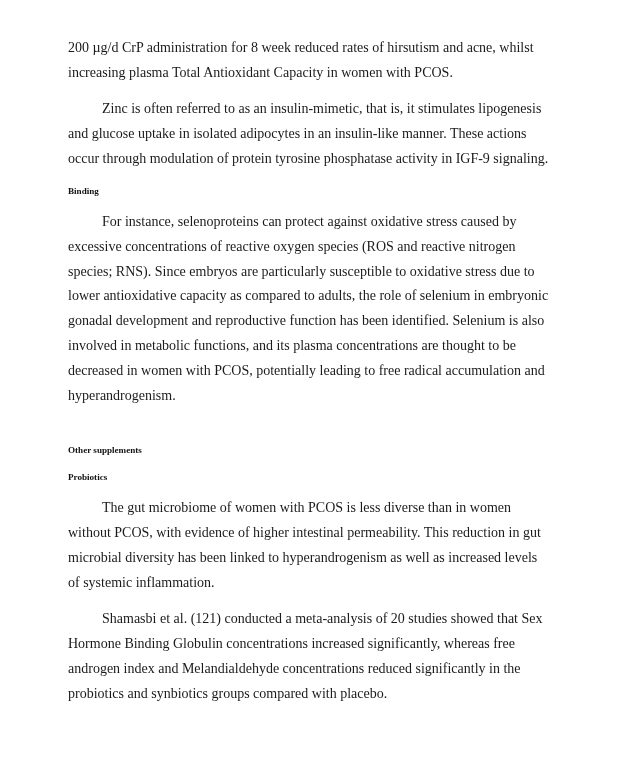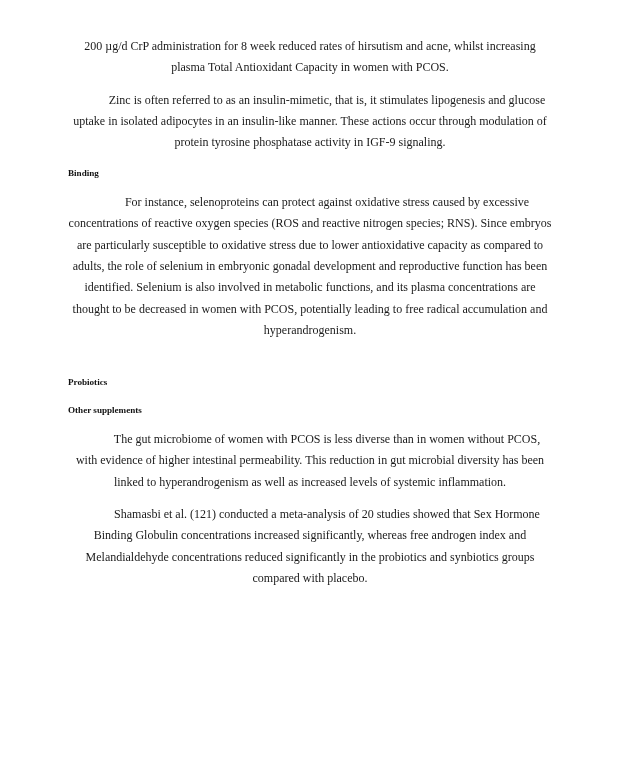--- a/index.html
+++ b/index.html
@@ -15,23 +15,23 @@
     overflow: hidden;
   }
   .page {
     width: 618px;
     height: 773px;
     box-sizing: border-box;
     padding: 36px 66px 0 68px;
     background: #ffffff;
   }
   .para {
-    font-size: 12px;
+    font-size: 14px;
     line-height: 1.78;
-    text-align: center;
+    text-align: left;
     margin: 0 0 11px 0;
     color: #1a1a1a;
   }
   .para.indent {
     text-indent: 34px;
   }
   .heading {
     font-size: 9.1px;
     line-height: 1.78;
     font-weight: bold;
@@ -51,21 +51,21 @@
 
 
   <p class="para indent">Zinc is often referred to as an insulin-mimetic, that is, it stimulates lipogenesis and glucose uptake in isolated adipocytes in an insulin-like manner. These actions occur through modulation of protein tyrosine phosphatase activity in IGF-9 signaling.</p>
 
   <p class="heading">Binding</p>
 
   <p class="para indent">For instance, selenoproteins can protect against oxidative stress caused by excessive concentrations of reactive oxygen species (ROS and reactive nitrogen species; RNS). Since embryos are particularly susceptible to oxidative stress due to lower antioxidative capacity as compared to adults, the role of selenium in embryonic gonadal development and reproductive function has been identified. Selenium is also involved in metabolic functions, and its plasma concentrations are thought to be decreased in women with PCOS, potentially leading to free radical accumulation and hyperandrogenism.</p>
 
   <div class="gap-block"></div>
 
+  <p class="heading">Other supplements</p>
+
   <p class="heading">Probiotics</p>
-
-  <p class="heading">Other supplements</p>
 
   <p class="para indent">The gut microbiome of women with PCOS is less diverse than in women without PCOS, with evidence of higher intestinal permeability. This reduction in gut microbial diversity has been linked to hyperandrogenism as well as increased levels of systemic inflammation.</p>
 
   <p class="para indent">Shamasbi et al. (121) conducted a meta-analysis of 20 studies showed that Sex Hormone Binding Globulin concentrations increased significantly, whereas free androgen index and Melandialdehyde concentrations reduced significantly in the probiotics and synbiotics groups compared with placebo.</p>
 
 </div>
 
 </body></html>

